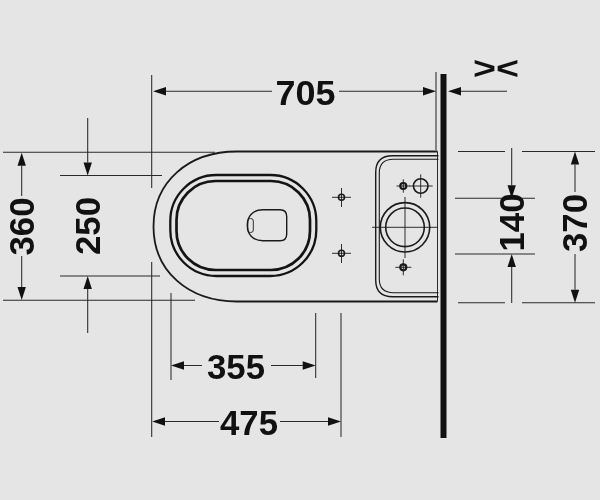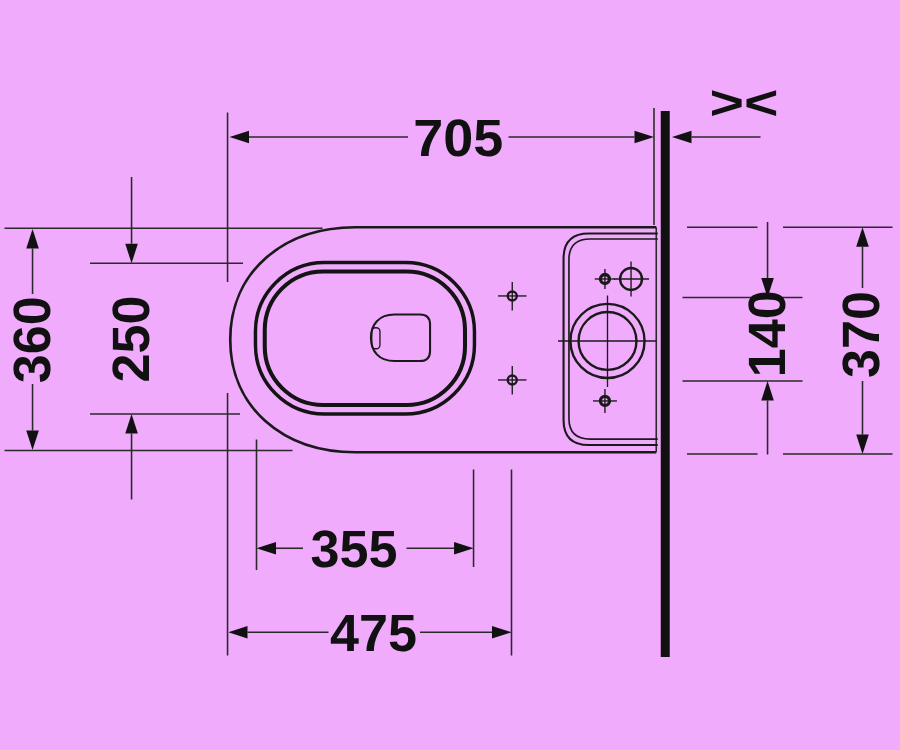--- a/index.html
+++ b/index.html
@@ -1,16 +1,16 @@
 <!DOCTYPE html>
 <html><head>
 <meta charset="utf-8">
 <style>
   html,body{margin:0;padding:0;background:#fff;}
-  .stage{position:relative;width:600px;height:500px;background:#f0abfc;overflow:hidden;
+  .stage{position:relative;width:600px;height:500px;background:#e5e5e5;overflow:hidden;
          font-family:"Liberation Sans","DejaVu Sans",sans-serif;}
   svg{position:absolute;left:0;top:0;}
   .outline{fill:none;stroke:#1a1a1a;stroke-width:1.8;}
   .rim-outer{fill:none;stroke:#141414;stroke-width:2.3;}
   .rim-inner{fill:none;stroke:#141414;stroke-width:2.7;}
   .tank-outer{fill:none;stroke:#1a1a1a;stroke-width:1.4;}
   .tank-inner{fill:none;stroke:#1a1a1a;stroke-width:1.1;}
   .drain{fill:none;stroke:#1a1a1a;stroke-width:1.4;}
   .circ{fill:none;stroke:#1a1a1a;stroke-width:1.6;}
   .circ-heavy{fill:none;stroke:#1a1a1a;stroke-width:2.2;}

